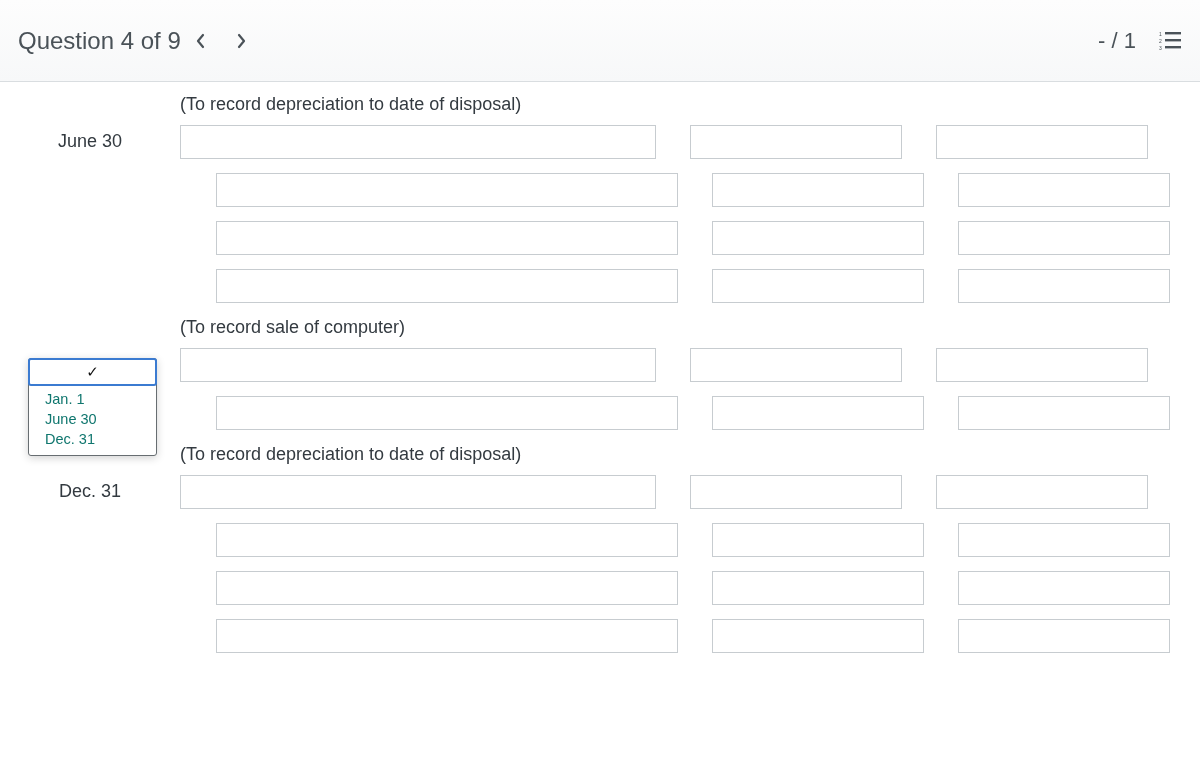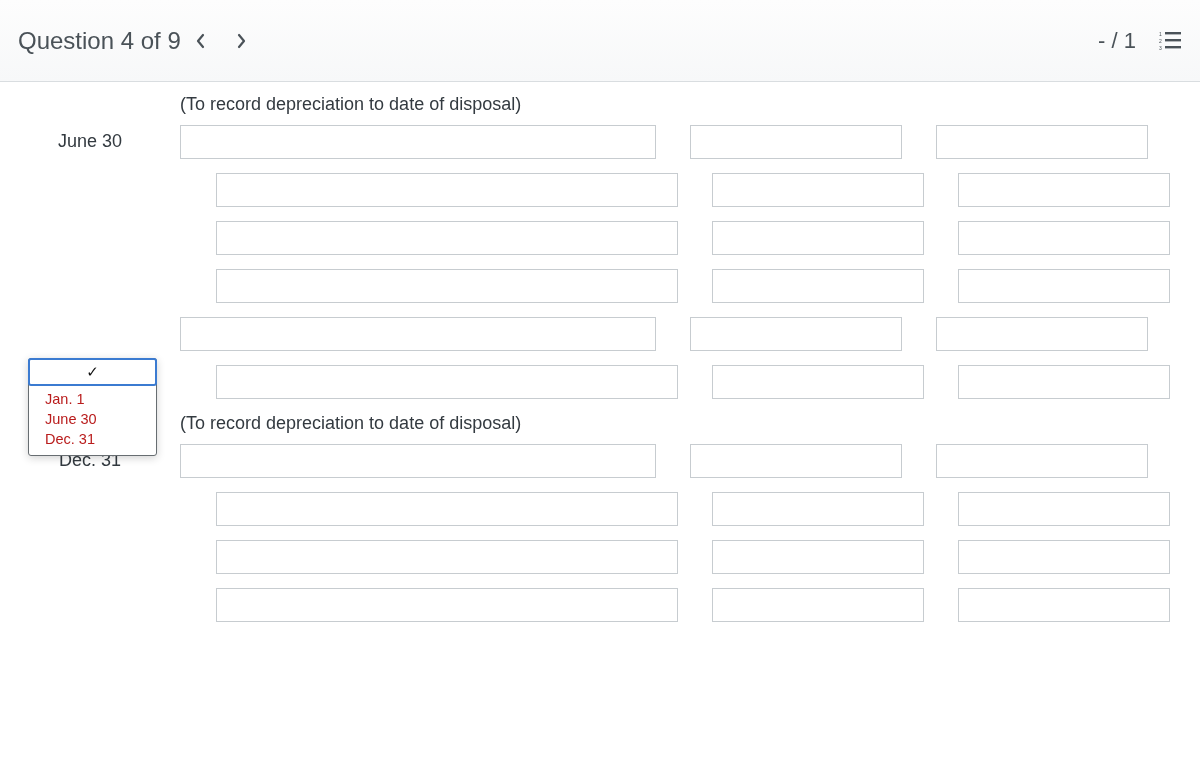--- a/index.html
+++ b/index.html
@@ -114,21 +114,21 @@
     border: 2px solid #3b7bd1;
     border-radius: 3px;
     margin: -1px;
     background: #fff;
   }
   .dd-list {
     padding: 4px 10px 6px 16px;
   }
   .dd-item {
     font-size: 14.5px;
-    color: #b91c1c;
+    color: #0f766e;
     padding: 2px 0;
     cursor: pointer;
   }
 </style>
 </head>
 <body>
 
 <div class="header">
   <div class="title">Question 4 of 9</div>
   <div class="nav-btn">
@@ -176,20 +176,21 @@
       <input class="amount" type="text" style="">
       <input class="amount" type="text" style="">
     </div>
     <div class="row indent">
       <input class="account" type="text" style="">
       <input class="amount" type="text" style="">
       <input class="amount" type="text" style="">
     </div>
   </div>
 
+  <div class="section-note">(To record sale of computer)</div>
 
   <div class="entry-block">
     <div class="row">
       <input class="account" type="text" style="">
       <input class="amount" type="text" style="">
       <input class="amount" type="text" style="">
     </div>
     <div class="row indent">
       <input class="account" type="text" style="">
       <input class="amount" type="text" style="">

